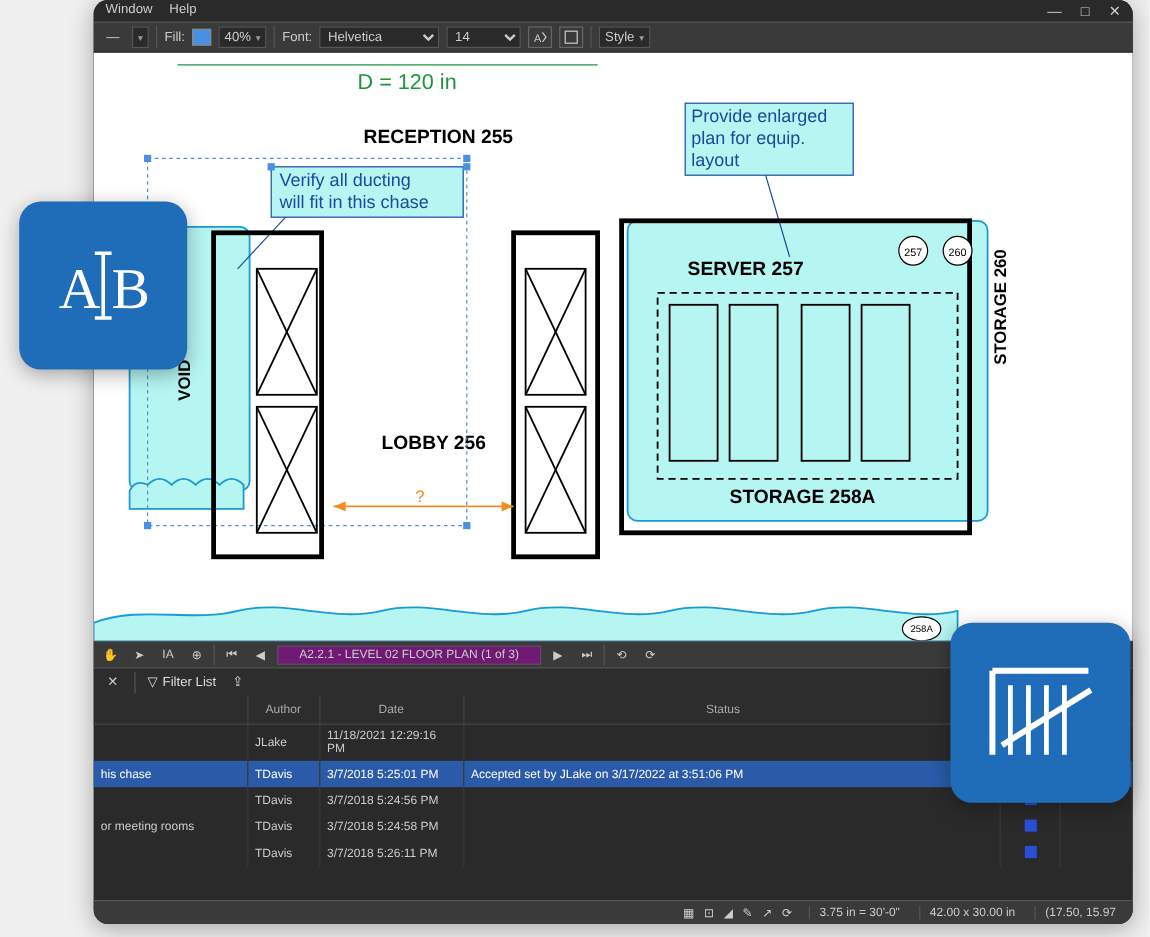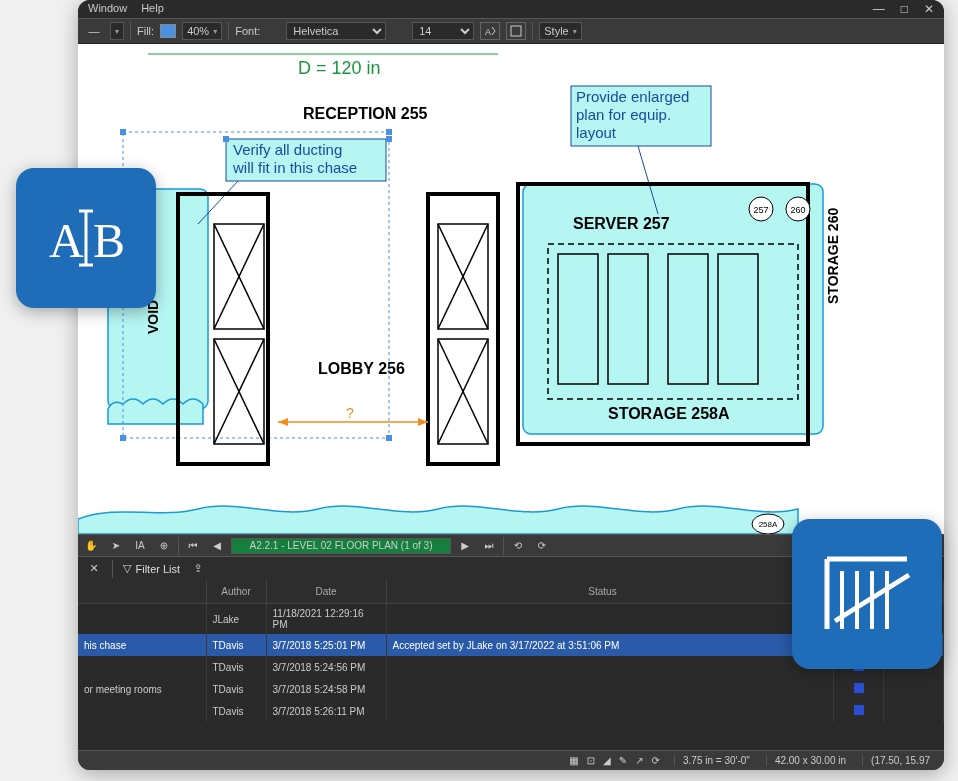--- a/index.html
+++ b/index.html
@@ -68,21 +68,20 @@
   gap: 4px;
 }
 .tb-dropdown .caret { font-size: 8px; color: #999; }
 .tb-select {
   background: #2a2a2a;
   border: 1px solid #555;
   color: #ccc;
   font-size: 11px;
   height: 18px;
   padding: 0 2px;
-  margin-left: 20px;
 }
 .canvas {
   position: relative;
   height: 490px;
   background: #fff;
   overflow: hidden;
 }
 .canvas svg {
   position: absolute;
   left: 0; top: 0;
@@ -135,21 +134,21 @@
 }
 .nav-btn {
   width: 20px; height: 16px;
   display: flex; align-items: center; justify-content: center;
   cursor: pointer;
   color: #ccc;
 }
 .nav-doc {
   flex: 1;
   text-align: center;
-  background: #15803d;
+  background: #701a75;
   border: 1px solid #555;
   height: 16px;
   line-height: 14px;
   padding: 0 16px;
   max-width: 220px;
 }
 .nav-spacer { flex: 1; }
 .nav-size { padding: 0 6px; border-left: 1px solid #555; }
 
 .panel-header {

